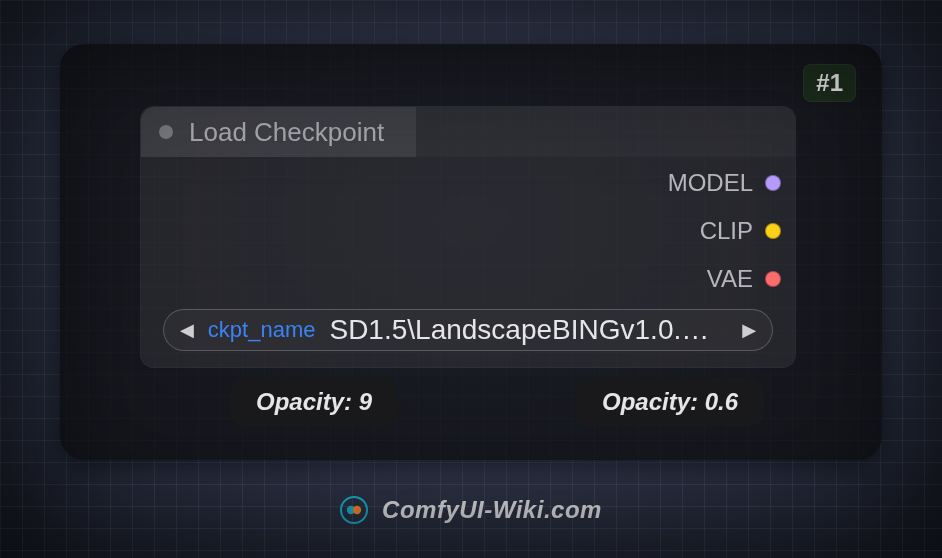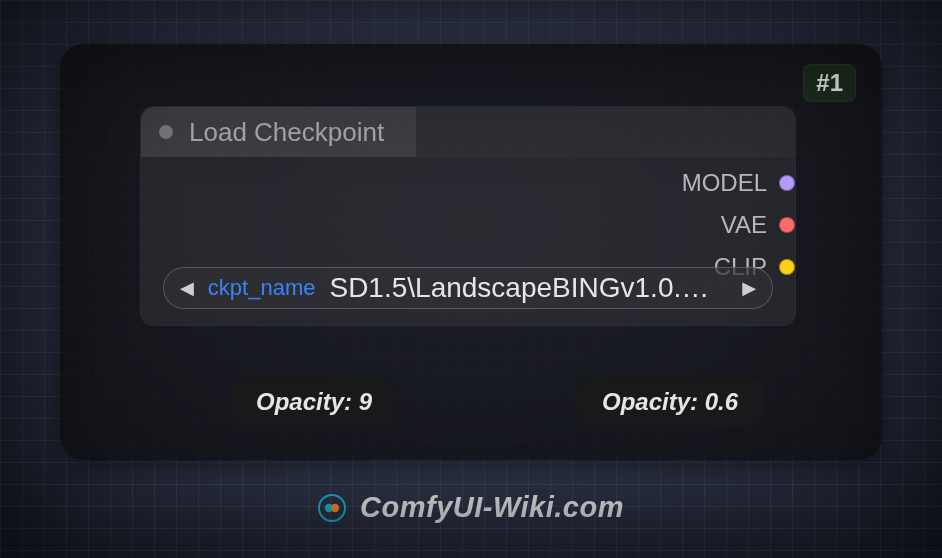--- a/index.html
+++ b/index.html
@@ -35,21 +35,21 @@
     font-weight: 700;
     font-size: 24px;
     padding: 4px 12px;
     border-radius: 8px;
     border: 1px solid rgba(255,255,255,0.05);
   }
   
   .node {
     position: absolute;
     left: 80px; top: 62px;
-    width: 656px; height: 220px;
+    width: 656px; height: 262px;
     background: rgba(70,70,74,0.32);
     border-radius: 14px;
     border: 1px solid rgba(255,255,255,0.03);
   }
   .node-header {
     height: 50px;
     display: flex;
     align-items: center;
     padding: 0 18px;
     background: linear-gradient(90deg, rgba(90,90,96,0.42) 0%, rgba(90,90,96,0.42) 42%, rgba(70,70,74,0.18) 42%, rgba(70,70,74,0.18) 100%);
@@ -68,21 +68,22 @@
     font-size: 26px;
     font-weight: 500;
     opacity: 0.8;
   }
   .outputs {
     position: absolute;
     right: 0;
     top: 62px;
     display: flex;
     flex-direction: column;
-    gap: 14px;
+    gap: 20px;
+    padding-right: 14px;
   }
   .output-row {
     display: flex;
     align-items: center;
     justify-content: flex-end;
     gap: 12px;
   }
   .output-label {
     color: #cfcfd4;
     font-size: 24px;
@@ -154,21 +155,21 @@
     border-radius: 50%;
     border: 2px solid #19b8d4;
     display: flex;
     align-items: center;
     justify-content: center;
     position: relative;
   }
   .wm-icon svg { display: block; }
   .wm-text {
     color: #eaeaee;
-    font-size: 29px;
+    font-size: 24px;
     font-weight: 600;
     font-style: italic;
     letter-spacing: 0.5px;
   }
   
   body::after {
     content: "";
     position: absolute; inset: 0;
     box-shadow: inset 0 0 120px 40px rgba(0,0,0,0.55);
     pointer-events: none;
@@ -187,26 +188,26 @@
       <div class="collapse-dot"></div>
       <div class="node-title">Load Checkpoint</div>
     </div>
 
     <div class="outputs">
       <div class="output-row">
         <span class="output-label">MODEL</span>
         <span class="output-dot" style="background:#b79cff"></span>
       </div>
       <div class="output-row">
+        <span class="output-label">CLIP</span>
+        <span class="output-dot" style="background:#ffd21a"></span>
+      </div>
+      <div class="output-row">
         <span class="output-label">VAE</span>
         <span class="output-dot" style="background:#ff6d6d"></span>
-      </div>
-      <div class="output-row">
-        <span class="output-label">CLIP</span>
-        <span class="output-dot" style="background:#ffd21a"></span>
       </div>
     </div>
 
     <div class="ckpt-widget">
       <span class="arrow">◀</span>
       <span class="ckpt-key">ckpt_name</span>
       <span class="ckpt-val">SD1.5\LandscapeBINGv1.0.…</span>
       <span class="arrow">▶</span>
     </div>
   </div>

